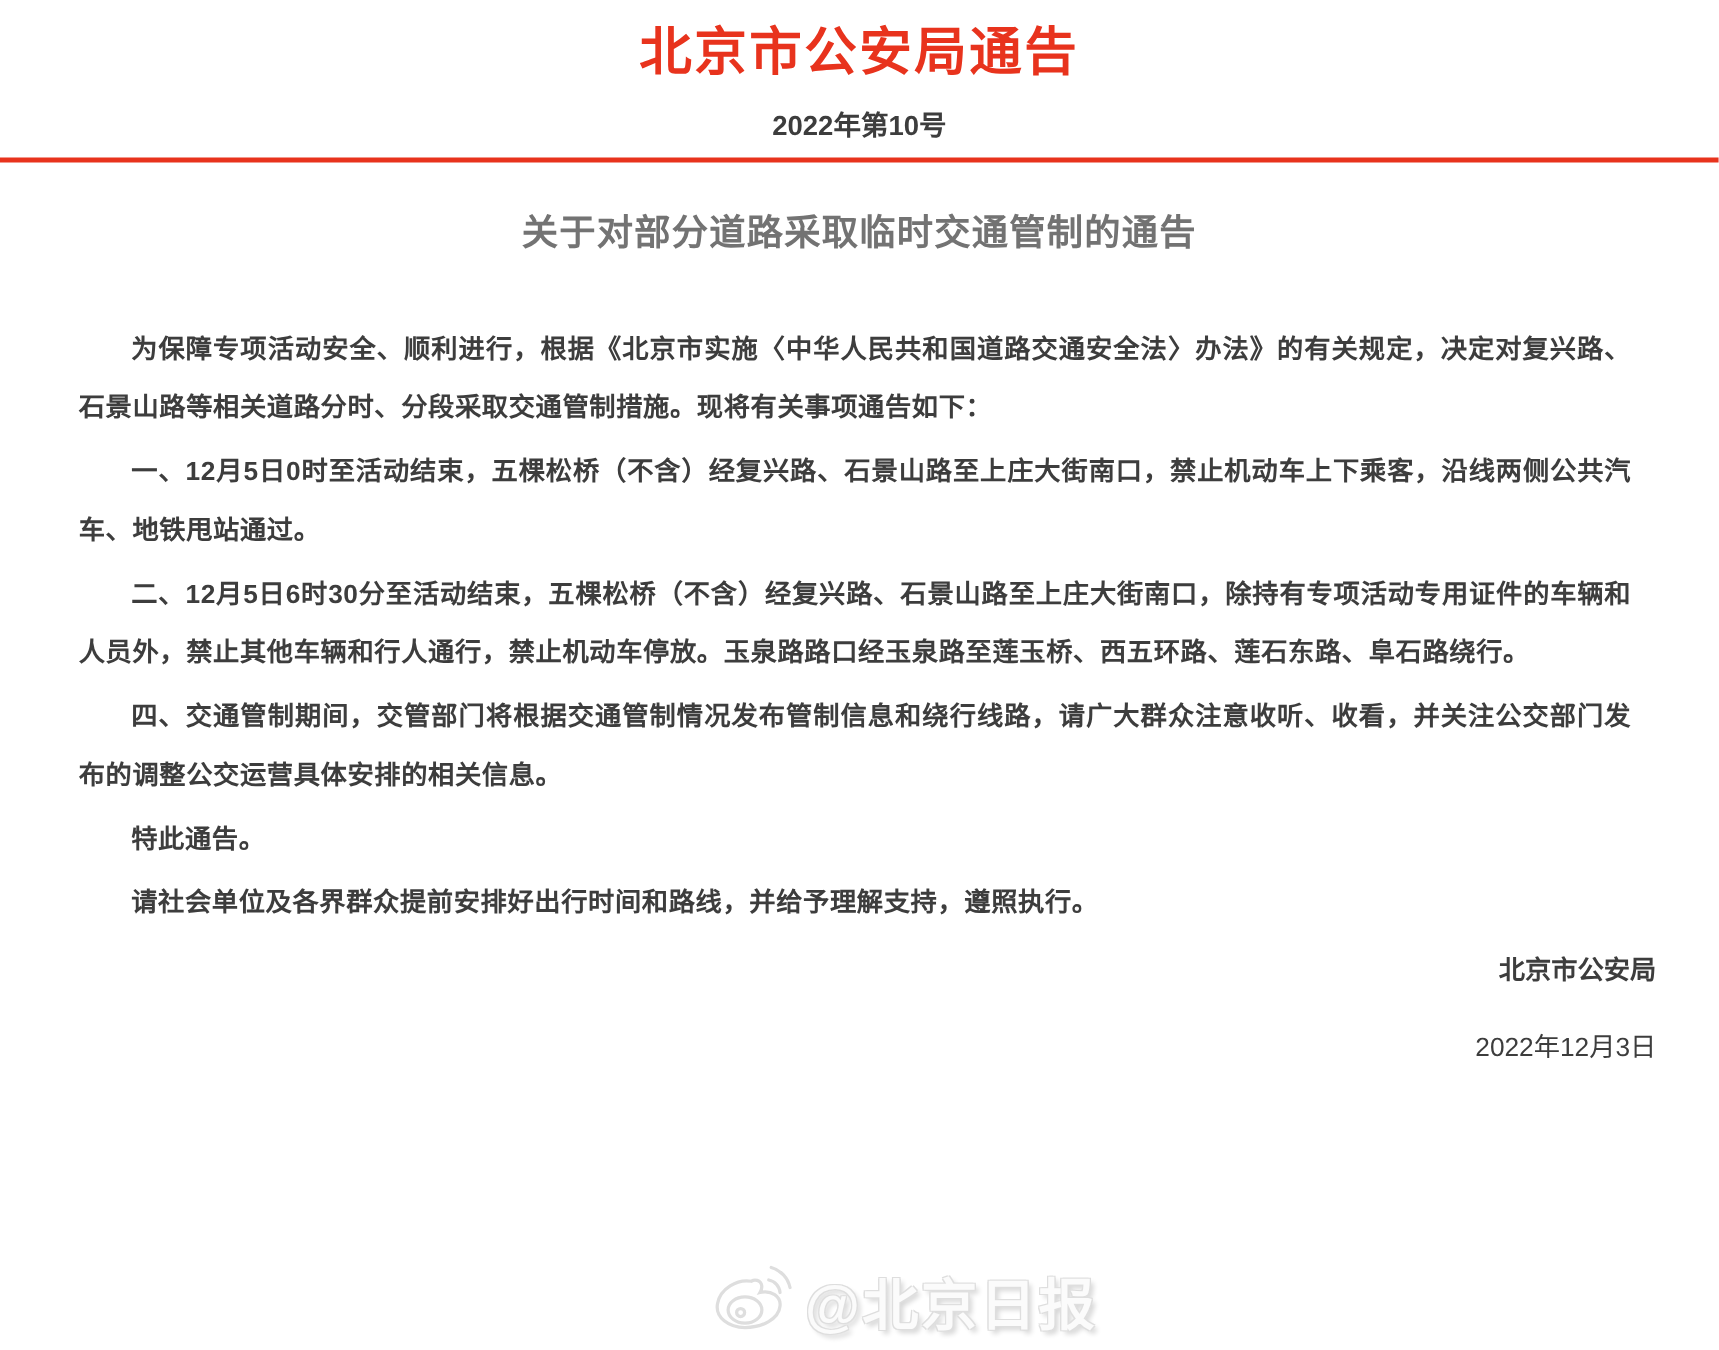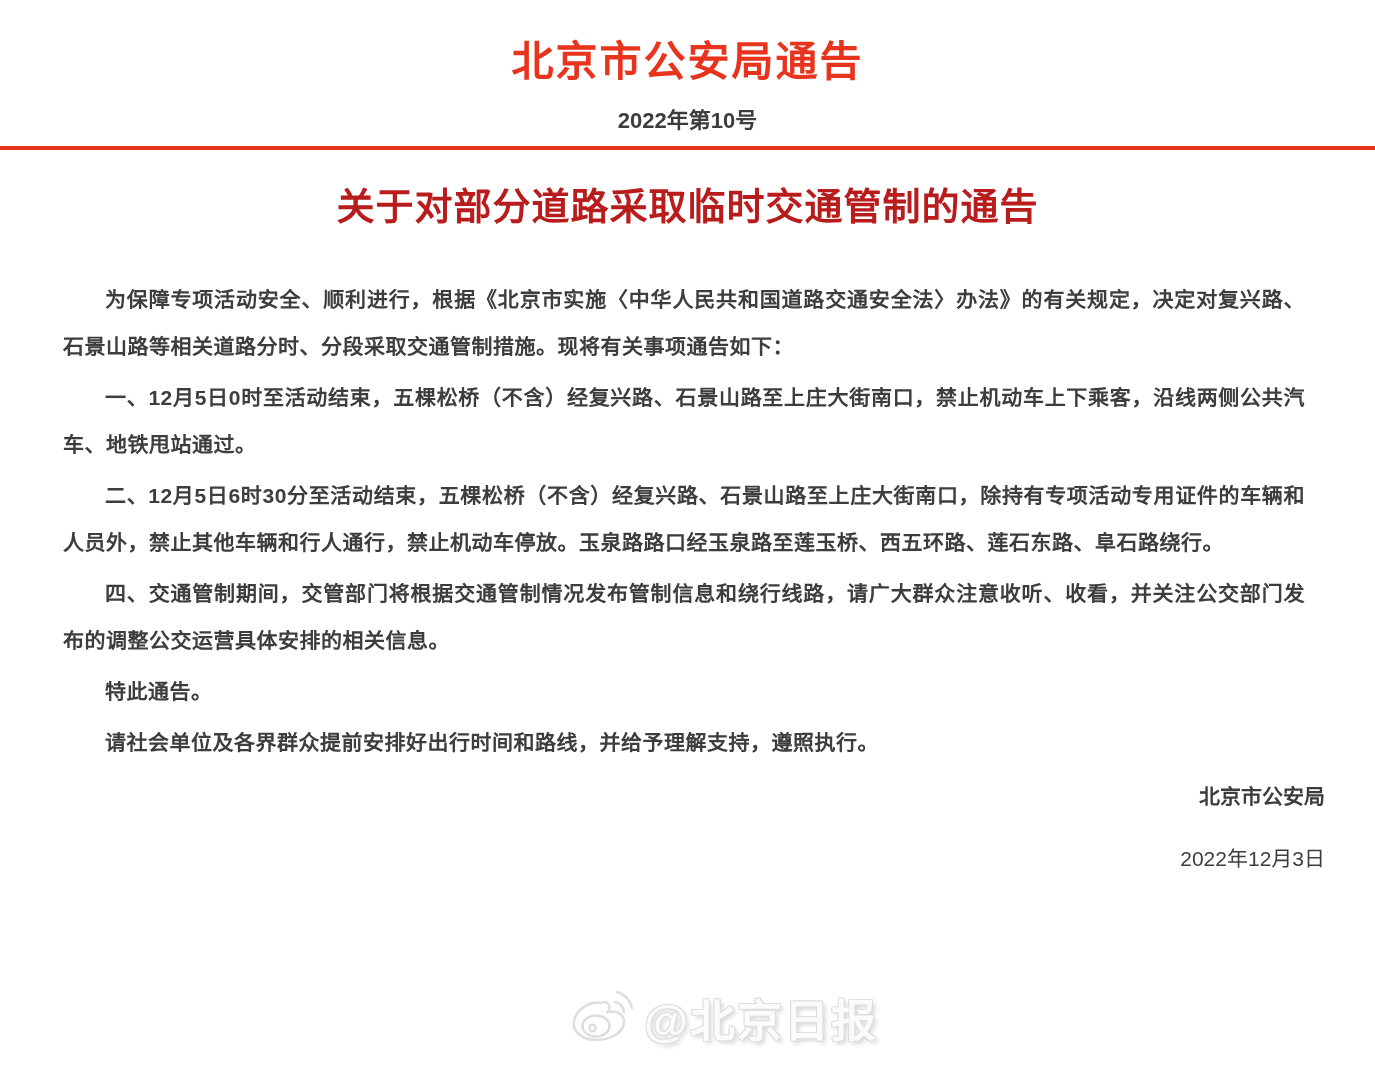--- a/index.html
+++ b/index.html
@@ -6,21 +6,21 @@
   html, body { background: #ffffff; }
   body {
     width: 1375px;
     height: 1080px;
     position: relative;
     overflow: hidden;
     font-family: "Liberation Sans", "DejaVu Sans", sans-serif;
     color: #3d3d3d;
   }
   .header-title {
-    padding-top: 36px;
+    padding-top: 16px;
     text-align: center;
     font-size: 42px;
     line-height: 52px;
     font-weight: bold;
     color: #e8331d;
     letter-spacing: 2px;
   }
   .issue-number {
     margin-top: 20px;
     text-align: center;
@@ -32,24 +32,24 @@
   .red-divider {
     margin-top: 12px;
     width: 100%;
     height: 4px;
     background: #e8331d;
     border: none;
   }
   .doc-title {
     margin-top: 40px;
     text-align: center;
-    font-size: 38px;
+    font-size: 29px;
     line-height: 34px;
     font-weight: bold;
-    color: #b91c1c;
+    color: #737373;
     letter-spacing: 1px;
   }
   .content {
     margin: 52px 70px 0 63px;
   }
   .content p {
     font-size: 21px;
     line-height: 47px;
     font-weight: 600;
     text-align: justify;
@@ -70,21 +70,21 @@
   }
   .sign-block .date {
     margin-top: 15px;
     font-size: 21px;
     line-height: 47px;
     font-weight: 400;
   }
   .watermark {
     position: absolute;
     left: 570px;
-    top: 985px;
+    top: 1008px;
     display: flex;
     align-items: center;
     gap: 10px;
     pointer-events: none;
   }
   .watermark .wm-text {
     font-size: 45px;
     font-weight: bold;
     letter-spacing: 2px;
     color: #fbfbfb;

